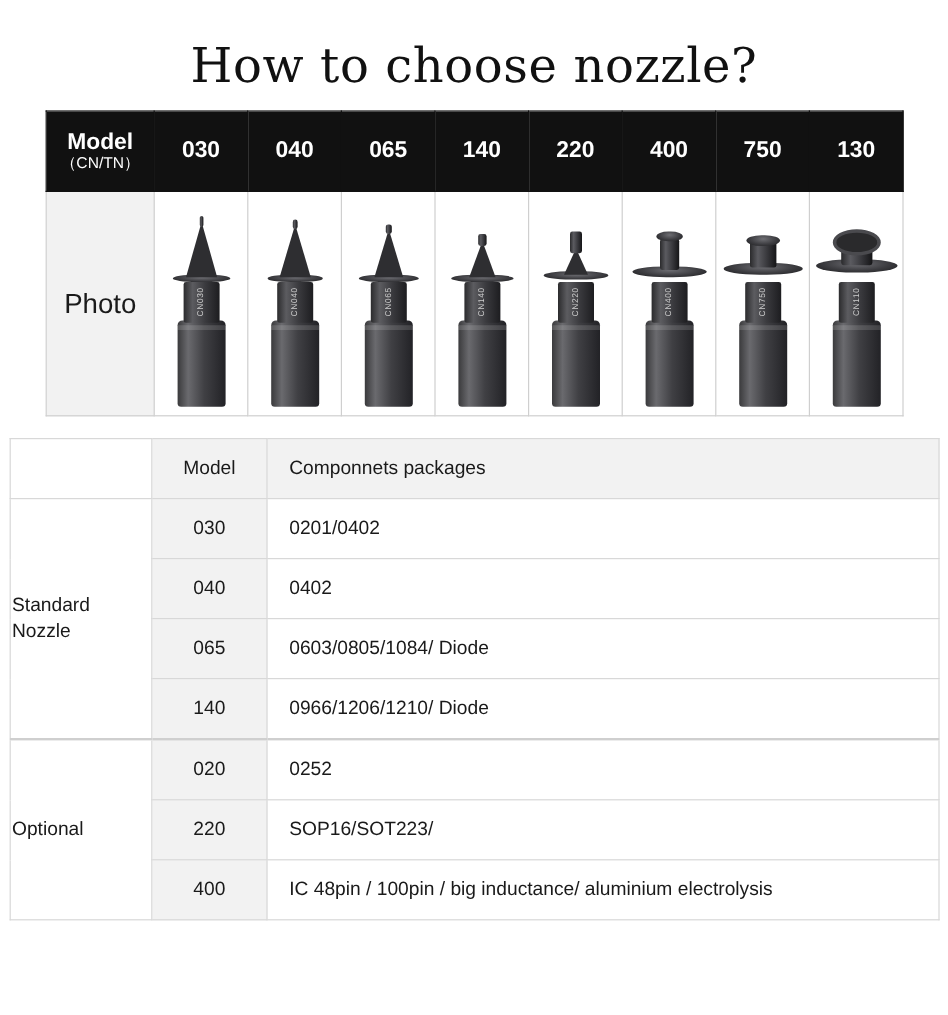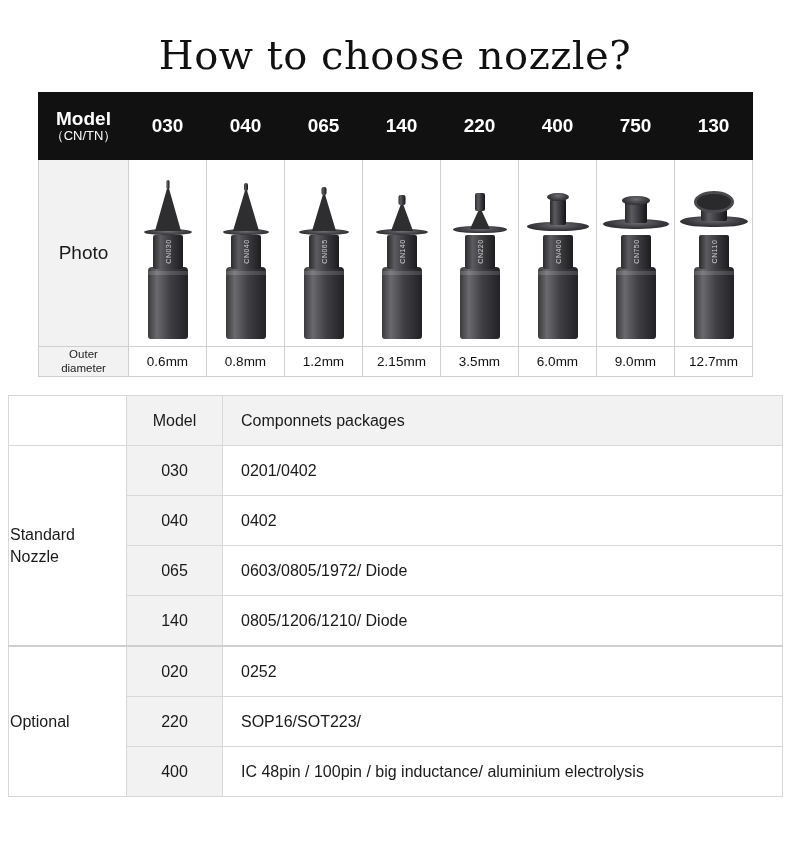--- a/index.html
+++ b/index.html
@@ -62,21 +62,21 @@
     font-size: 19px;
     font-weight: bold;
     display: block;
   }
   .hdr-model .m2 {
     font-size: 13px;
     display: block;
   }
   .photo-label {
     text-align: center;
-    font-size: 19px;
+    font-size: 23px;
     background: #f2f2f2;
     height: 186px;
   }
   .photo-cell {
     background: #ffffff;
     height: 186px;
     text-align: center;
     vertical-align: bottom;
     padding-bottom: 0;
   }
@@ -353,34 +353,20 @@
           <span class="nz-mid"></span>
           <span class="nz-code">CN110</span>
           <span class="nz-disc" style="bottom:112px;width:68px;height:11px;"></span>
           <span class="nz-tube" style="bottom:118px;width:26px;height:14px;"></span>
           <span class="nz-ring" style="bottom:126px;width:34px;height:16px;"></span>
         </span>
       </td>
     </tr>
 
 
-    <tr>
-      <td class="dim-label">
-        <span>Outer</span><br>
-        <span>diameter</span>
-      </td>
-      <td class="dim-val">0.6mm</td>
-      <td class="dim-val">0.8mm</td>
-      <td class="dim-val">1.2mm</td>
-      <td class="dim-val">2.15mm</td>
-      <td class="dim-val">3.5mm</td>
-      <td class="dim-val">6.0mm</td>
-      <td class="dim-val">9.0mm</td>
-      <td class="dim-val">12.7mm</td>
-    </tr>
   </tbody>
     </table>
 
   <table class="bottom-table">
     <colgroup>
       <col style="width:118px">
       <col style="width:96px">
       <col style="width:560px">
     </colgroup>
 
@@ -398,25 +384,25 @@
       </td>
       <td class="bt-model">030</td>
       <td class="bt-pkg">0201/0402</td>
     </tr>
     <tr>
       <td class="bt-model">040</td>
       <td class="bt-pkg">0402</td>
     </tr>
     <tr>
       <td class="bt-model">065</td>
-      <td class="bt-pkg">0603/0805/1972/ Diode</td>
+      <td class="bt-pkg">0603/0805/1084/ Diode</td>
     </tr>
     <tr>
       <td class="bt-model">140</td>
-      <td class="bt-pkg">0805/1206/1210/ Diode</td>
+      <td class="bt-pkg">0966/1206/1210/ Diode</td>
     </tr>
 
     <tr class="thick-sep">
       <td class="bt-group" rowspan="3">
         <span>Optional</span>
       </td>
       <td class="bt-model">020</td>
       <td class="bt-pkg">0252</td>
     </tr>
     <tr>

